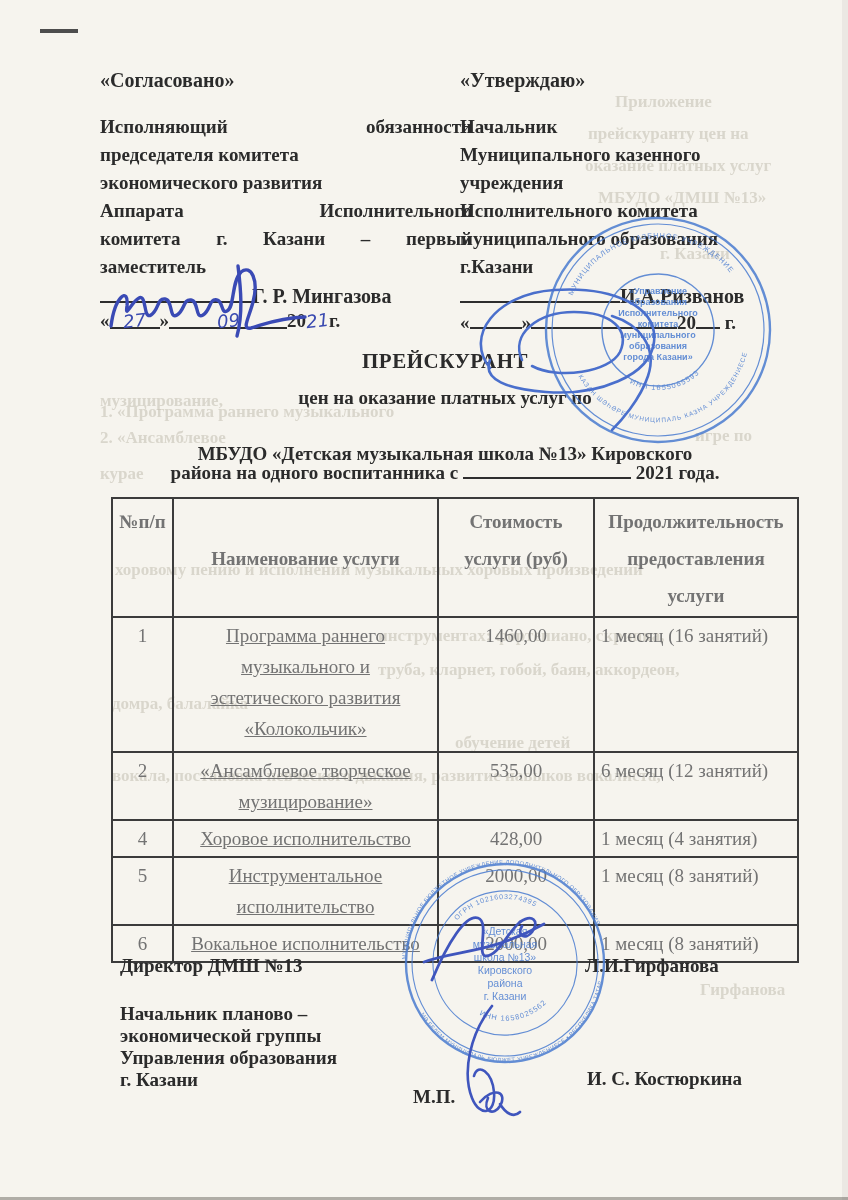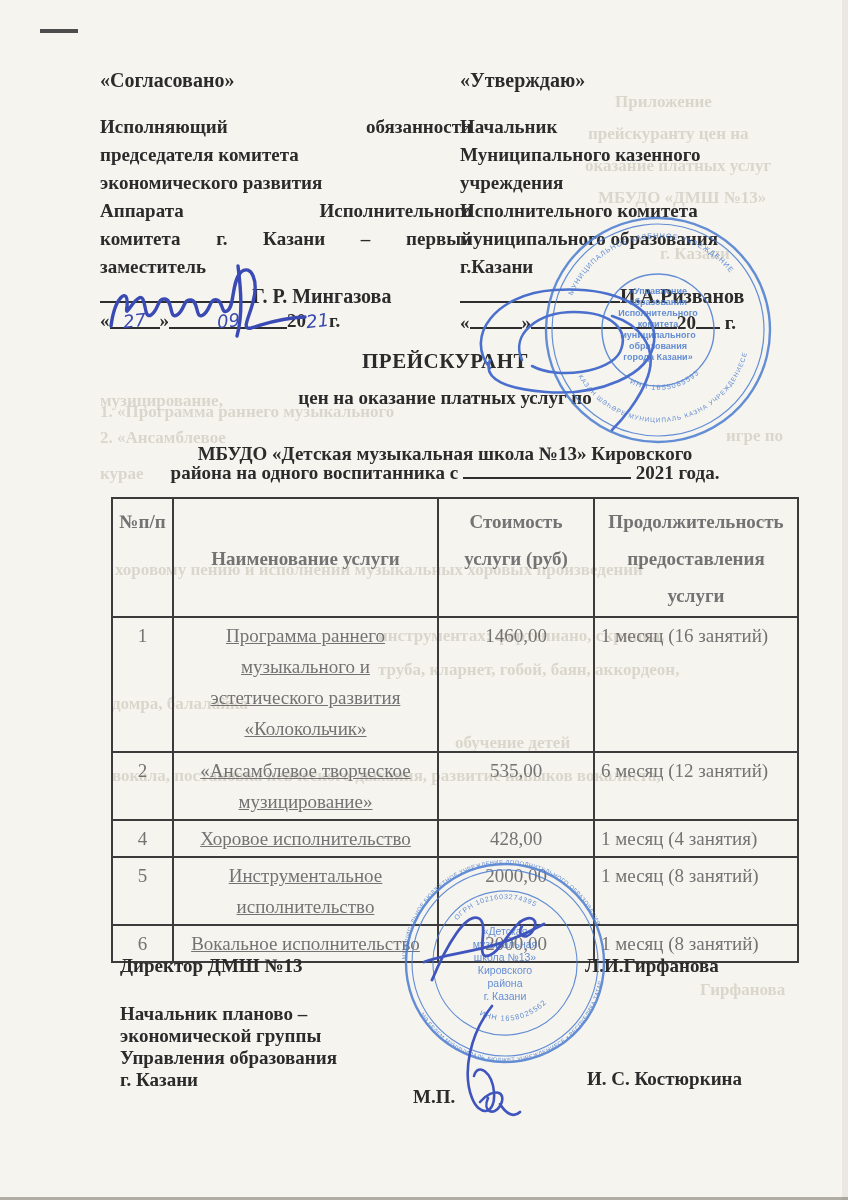--- a/index.html
+++ b/index.html
@@ -63,21 +63,21 @@
   <div class="abs corner-dash"></div>
 
   <div class="bleed" style="left:615px; top:92px;">Приложение</div>
   <div class="bleed" style="left:588px; top:124px;">прейскуранту цен на</div>
   <div class="bleed" style="left:585px; top:156px;">оказание платных услуг</div>
   <div class="bleed" style="left:598px; top:188px;">МБУДО «ДМШ №13»</div>
   <div class="bleed" style="left:660px; top:244px;">г. Казани</div>
   <div class="bleed" style="left:100px; top:358px;margin-top:44px;">1. «Программа раннего музыкального</div>
   <div class="bleed" style="left:100px; top:391px;">музицирование,</div>
   <div class="bleed" style="left:100px; top:428px;">2. «Ансамблевое</div>
-  <div class="bleed" style="left:726px; top:426px;">игре по</div>
+  <div class="bleed" style="left:695px; top:426px;">игре по</div>
   <div class="bleed" style="left:100px; top:464px;">курае</div>
   <div class="bleed" style="left:115px; top:560px;">хоровому пению и исполнении музыкальных хоровых произведений</div>
   <div class="bleed" style="left:378px; top:626px;">инструментах: фортепиано, скрипка,</div>
   <div class="bleed" style="left:378px; top:660px;">труба, кларнет, гобой, баян, аккордеон,</div>
   <div class="bleed" style="left:112px; top:694px;">домра, балалайка</div>
   <div class="bleed" style="left:455px; top:733px;">обучение детей</div>
   <div class="bleed" style="left:112px; top:766px;">вокала, постановка певческого дыхания, развитие навыков вокалиста,</div>
   <div class="bleed" style="left:700px; top:956px;margin-top:24px;">Гирфанова</div>
 
   <div class="abs blk blk-left">

